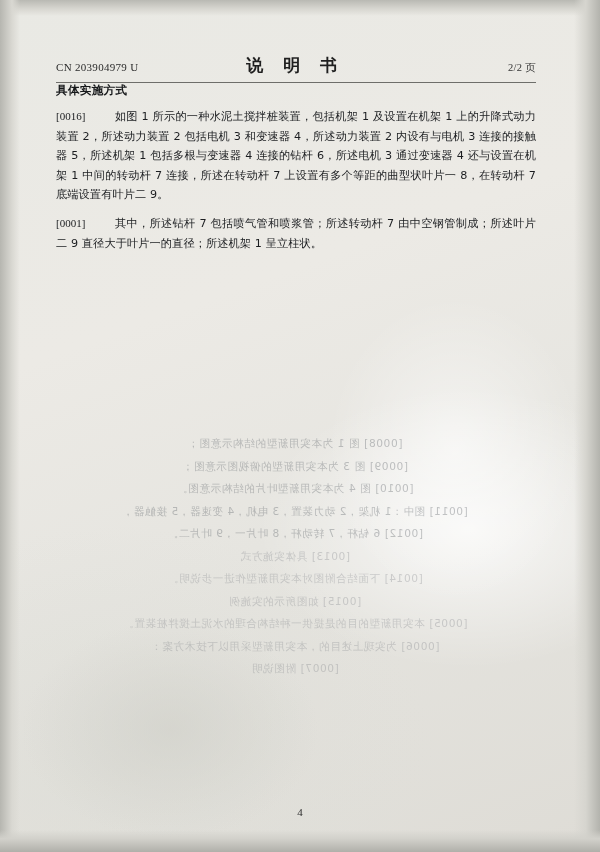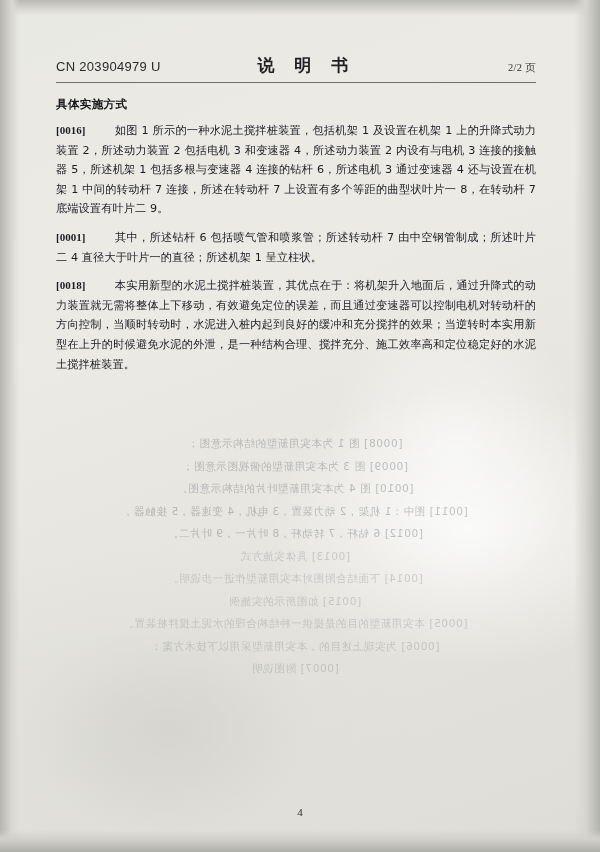--- a/index.html
+++ b/index.html
@@ -52,61 +52,59 @@
     display: flex;
     align-items: baseline;
     justify-content: space-between;
     font-size: 10.5px;
     color: #2b2b2b;
     padding-bottom: 5px;
     border-bottom: 1.1px solid #6e6e6a;
     letter-spacing: 0.3px;
   }
   .header .doc-no {
-    font-family: Liberation Sans, sans-serif;
-    font-size: 13px;
+    font-family: Liberation Serif, serif;
+    font-size: 11px;
     white-space: nowrap;
   }
   .header .doc-title {
     font-family: "DejaVu Sans", sans-serif;
     font-size: 17px;
     font-weight: bold;
     letter-spacing: 7px;
     color: #1f1f1f;
     transform: translateX(-6px);
   }
   .header .page-no {
     font-size: 10.5px;
     white-space: nowrap;
     color: #333;
     margin-left: 44px;
   }
   .section-title {
-    margin-top: 14px;
     font-family: "DejaVu Sans", sans-serif;
     font-size: 11.5px;
     font-weight: bold;
     color: #16181a;
     letter-spacing: 0.4px;
   }
   .para {
     margin-top: 9px;
     font-family: "DejaVu Sans", sans-serif;
     font-size: 11.2px;
     line-height: 19.6px;
     color: #1b1d20;
     text-align: justify;
     text-justify: inter-ideograph;
     letter-spacing: 0.1px;
   }
   .para .tag {
     font-family: "Liberation Serif", serif;
     font-size: 11px;
     letter-spacing: 0;
-    font-weight: bold;
   }
   .para .indent { display: inline-block; width: 22px; }
   
   .ghost {
     position: absolute;
     left: 60px;
     top: 432px;
     width: 470px;
     font-family: "DejaVu Sans", sans-serif;
     font-size: 10.6px;
@@ -165,28 +163,23 @@
 
     <div class="para">
       <span class="tag">[0016]</span>
       <span class="indent"></span>
       <span>如图 1 所示的一种水泥土搅拌桩装置，包括机架 1 及设置在机架 1 上的升降式动力装置 2，所述动力装置 2 包括电机 3 和变速器 4，所述动力装置 2 内设有与电机 3 连接的接触器 5，所述机架 1 包括多根与变速器 4 连接的钻杆 6，所述电机 3 通过变速器 4 还与设置在机架 1 中间的转动杆 7 连接，所述在转动杆 7 上设置有多个等距的曲型状叶片一 8，在转动杆 7 底端设置有叶片二 9。</span>
     </div>
 
     <div class="para">
       <span class="tag">[0001]</span>
       <span class="indent"></span>
-      <span>其中，所述钻杆 6 包括喷气管和喷浆管；所述转动杆 7 由中空钢管制成；所述叶片二 4 直径大于叶片一的直径；所述机架 1 呈立柱状。</span>
+      <span>其中，所述钻杆 7 包括喷气管和喷浆管；所述转动杆 7 由中空钢管制成；所述叶片二 9 直径大于叶片一的直径；所述机架 1 呈立柱状。</span>
     </div>
 
-    <div class="para">
-      <span class="tag">[0018]</span>
-      <span class="indent"></span>
-      <span>本实用新型的水泥土搅拌桩装置，其优点在于：将机架升入地面后，通过升降式的动力装置就无需将整体上下移动，有效避免定位的误差，而且通过变速器可以控制电机对转动杆的方向控制，当顺时转动时，水泥进入桩内起到良好的缓冲和充分搅拌的效果；当逆转时本实用新型在上升的时候避免水泥的外泄，是一种结构合理、搅拌充分、施工效率高和定位稳定好的水泥土搅拌桩装置。</span>
-    </div>
 
 
   </div>
 
   <div class="ghost">
     <div>[0008] 图 1 为本实用新型的结构示意图；</div>
     <div>[0009] 图 3 为本实用新型的俯视图示意图；</div>
     <div>[0010] 图 4 为本实用新型叶片的结构示意图。</div>
     <div>[0011] 图中：1 机架，2 动力装置，3 电机，4 变速器，5 接触器，</div>
     <div>[0012] 6 钻杆，7 转动杆，8 叶片一，9 叶片二。</div>

